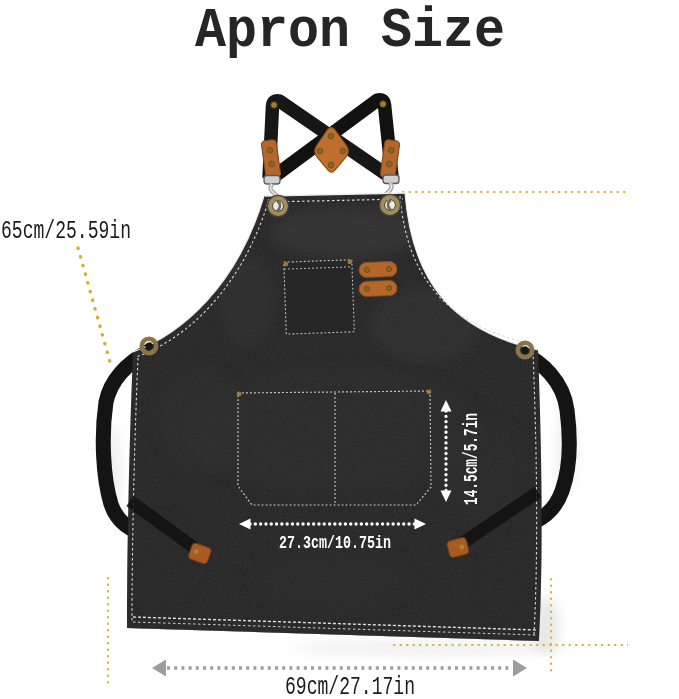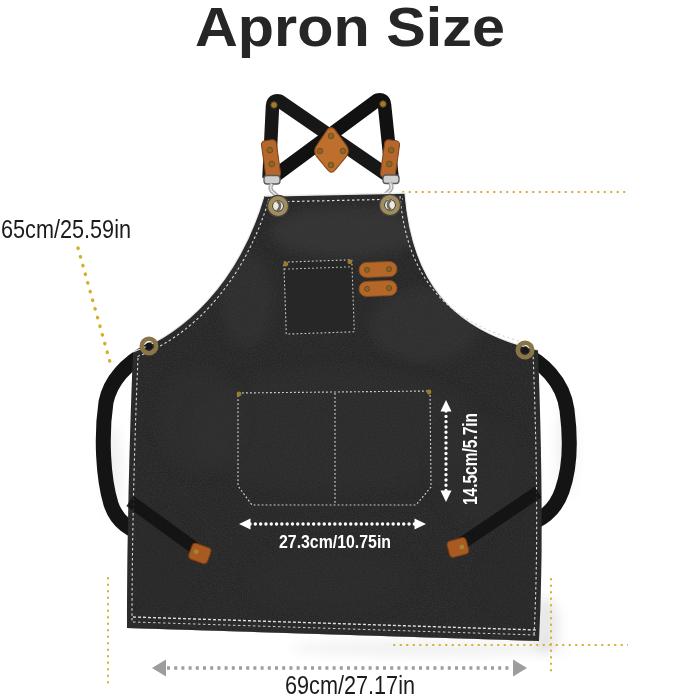--- a/index.html
+++ b/index.html
@@ -1,17 +1,17 @@
 <!DOCTYPE html>
 <html><head>
 <meta charset="utf-8">
 <style>
   html,body{margin:0;padding:0;background:#ffffff;}
   .page{position:relative;width:628px;height:699px;overflow:hidden;background:#ffffff;
-        font-family:Liberation Sans, sans-serif;}
+        font-family:Liberation Mono, monospace;}
 </style>
 </head>
 <body>
 <div class="page">
 <svg width="679" height="699" viewBox="0 0 679 699" xmlns="http://www.w3.org/2000/svg">
   <defs>
     <filter id="grain" x="-20%" y="-20%" width="140%" height="140%">
       <feTurbulence type="fractalNoise" baseFrequency="0.8" numOctaves="2" seed="7" result="n"></feTurbulence>
       <feColorMatrix in="n" type="matrix" values="0 0 0 0 0.72  0 0 0 0 0.72  0 0 0 0 0.72  0 0 0 0.13 0"></feColorMatrix>
     </filter>

